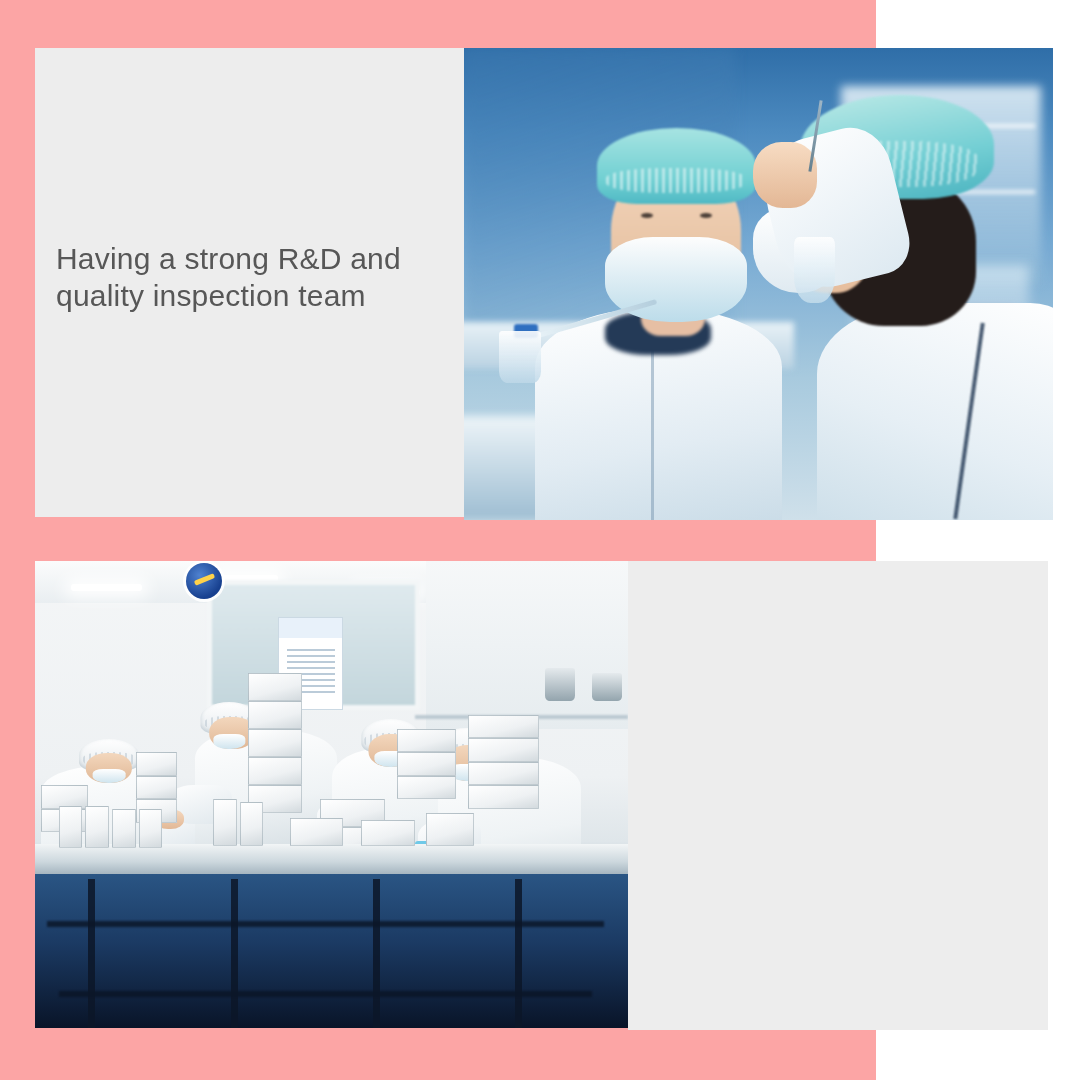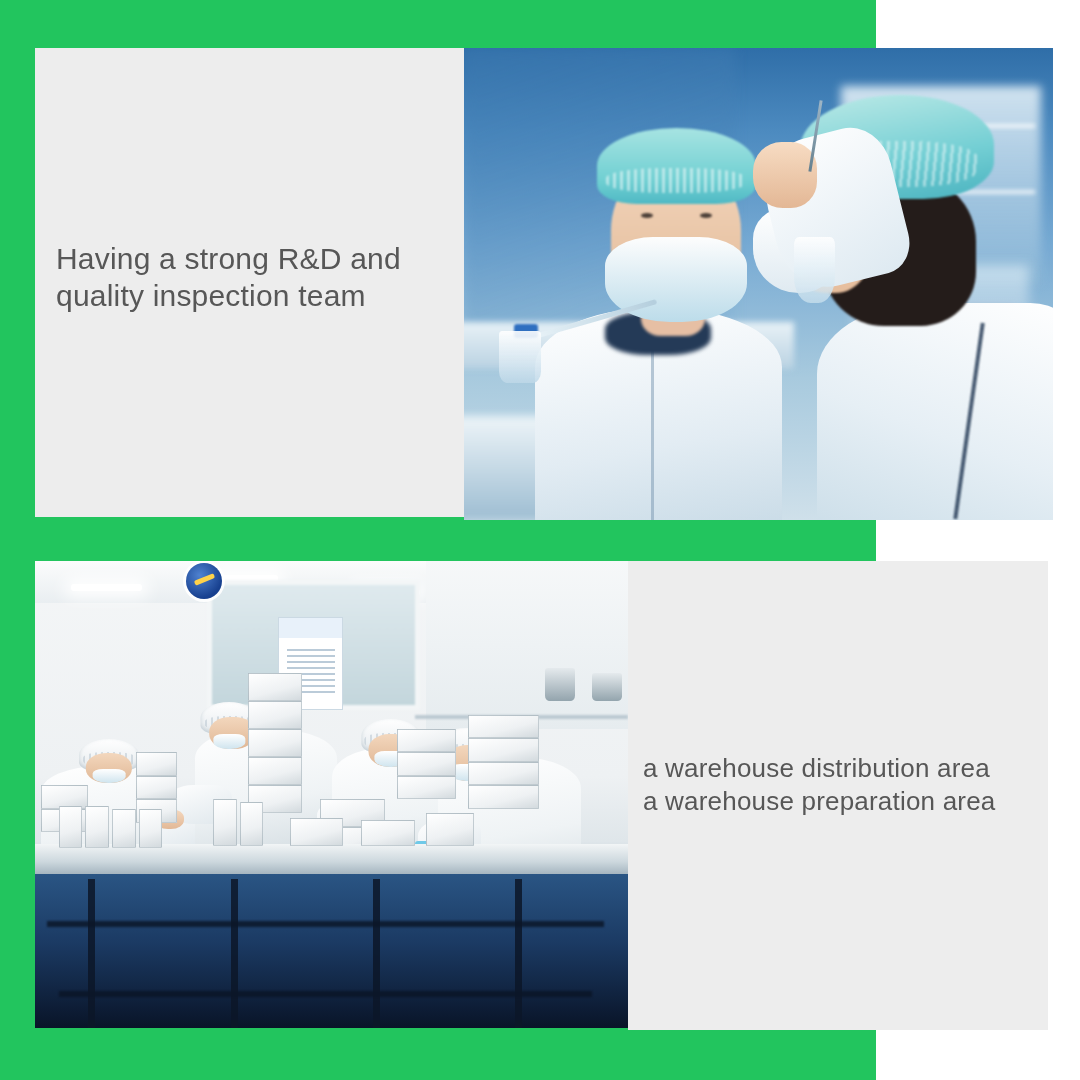--- a/index.html
+++ b/index.html
@@ -11,21 +11,21 @@
   body {
     width: 1080px;
     height: 1080px;
     font-family: "Liberation Sans", sans-serif;
     overflow: hidden;
   }
   .page {
     position: relative;
     width: 876px;
     height: 1080px;
-    background: #22c55e;
+    background: #fca5a5;
   }
 
   
   .panel {
     position: absolute;
     background: #ededed;
   }
   .photo {
     position: absolute;
     overflow: hidden;
@@ -483,16 +483,14 @@
     <div class="wh-rail" style="left:2%;  top:77%; width:94%;"></div>
     <div class="wh-rail" style="left:4%;  top:92%; width:90%;"></div>
     <div class="wh-leg" style="left:9%;  top:68%; width:7px;  height:32%;"></div>
     <div class="wh-leg" style="left:33%; top:68%; width:7px;  height:32%;"></div>
     <div class="wh-leg" style="left:57%; top:68%; width:7px;  height:32%;"></div>
     <div class="wh-leg" style="left:81%; top:68%; width:7px;  height:32%;"></div>
   </div>
 
   <div class="panel" id="panel-bottom"></div>
 
-  <div class="caption" id="caption-bottom">a warehouse distribution area
-a warehouse preparation area</div>
 
 </div>
 
 </body></html>

